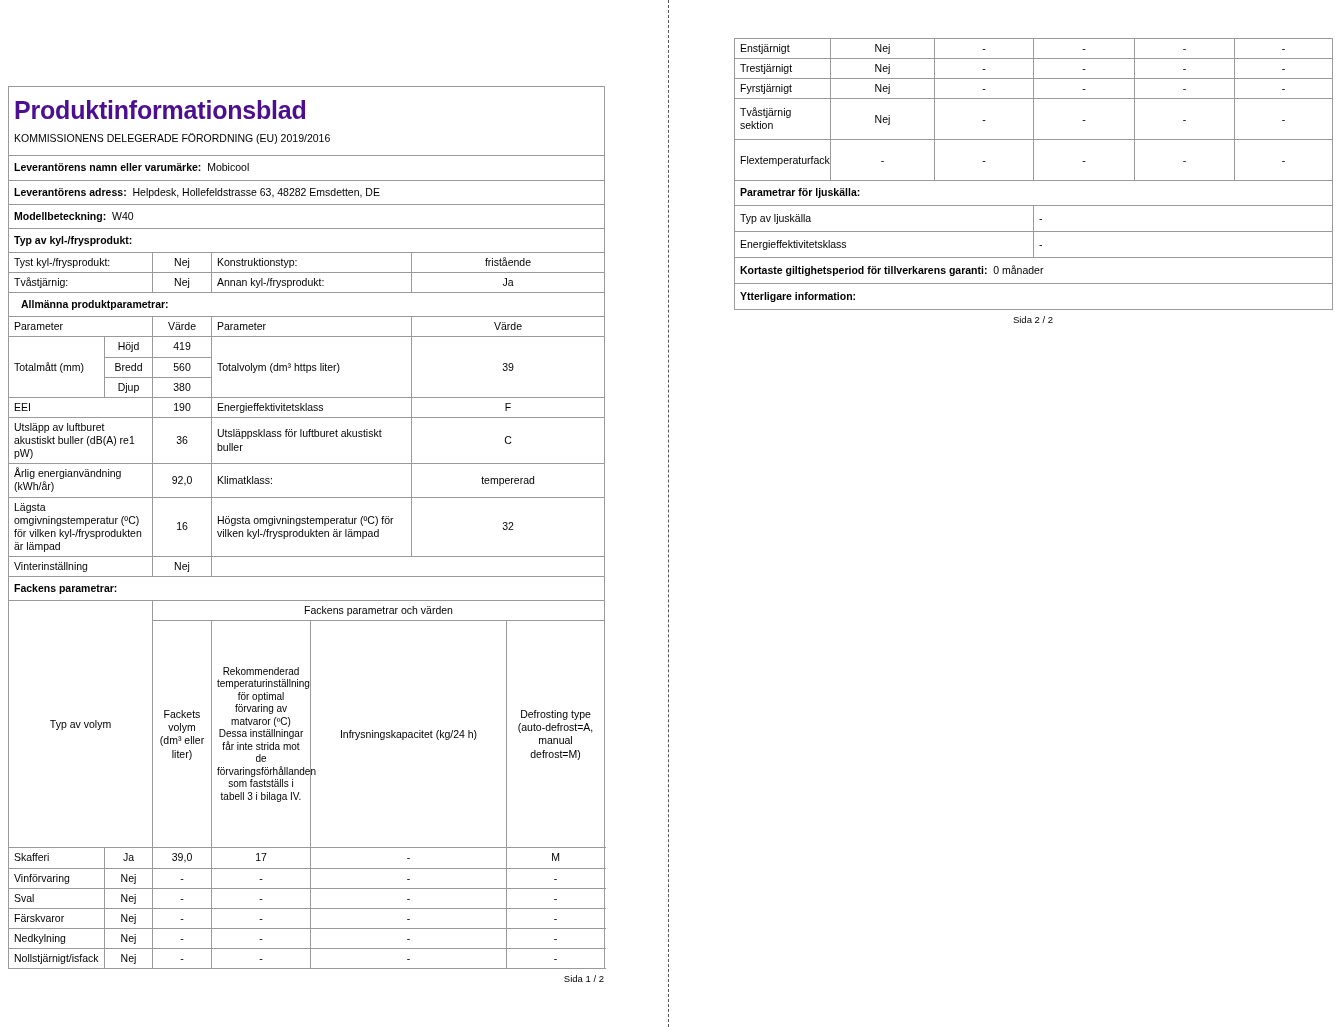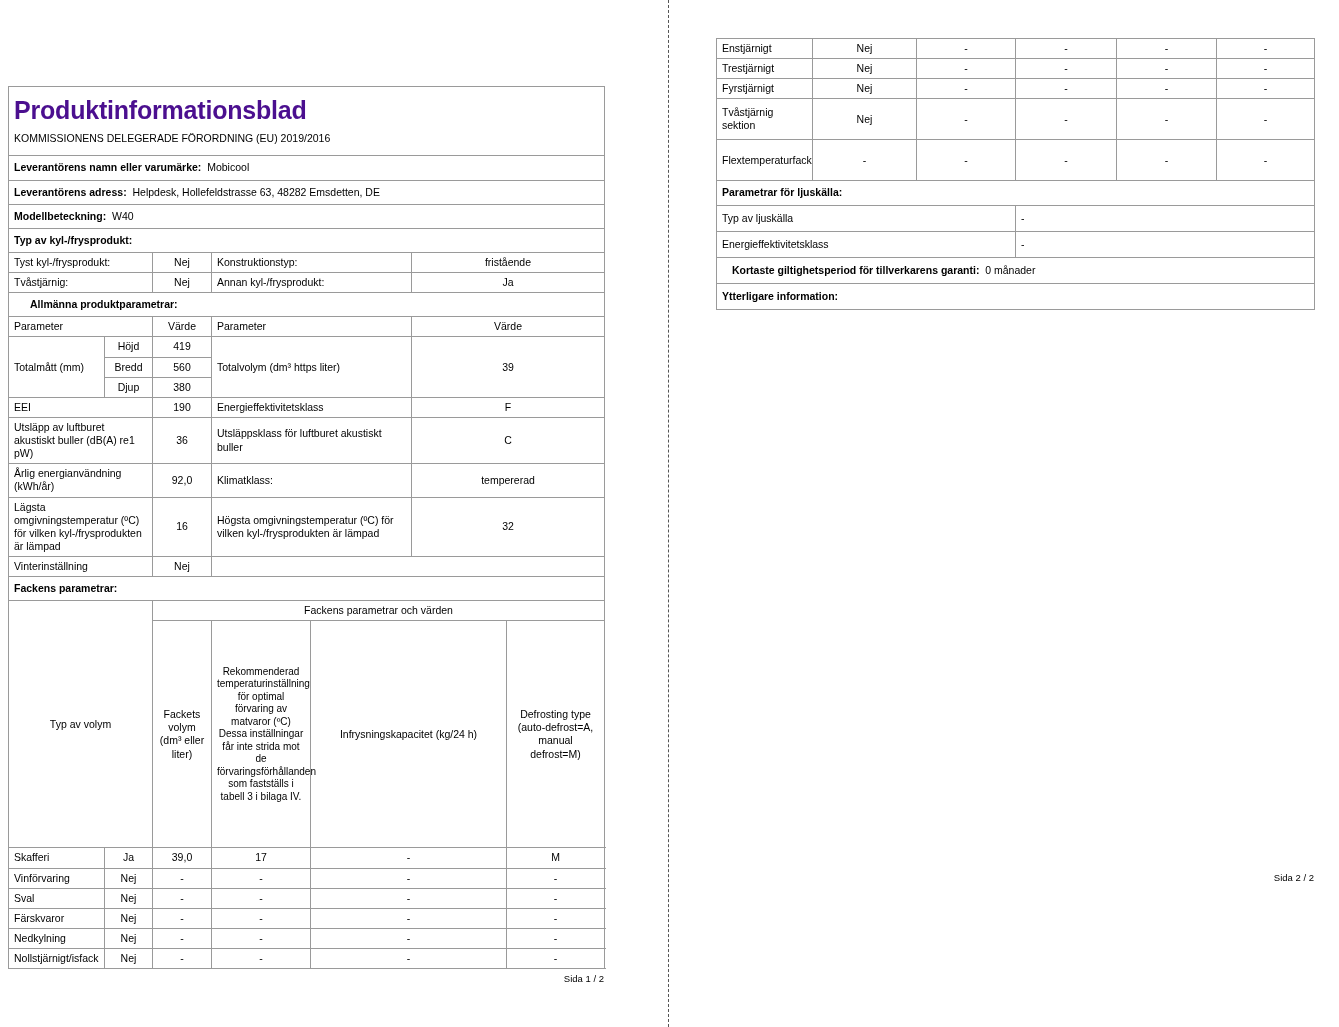--- a/index.html
+++ b/index.html
@@ -20,21 +20,21 @@
     position: absolute;
     box-sizing: border-box;
   }
   #page-left {
     left: 8px;
     top: 38px;
     width: 596px;
     margin-top: 48px;
   }
   #page-right {
-    left: 716px;
+    left: 734px;
     top: 38px;
     width: 598px;
   }
   .divider {
     position: absolute;
     left: 668px;
     top: 0;
     bottom: 0;
     width: 0;
     border-left: 1px dashed #555;
@@ -137,21 +137,21 @@
     </tr>
 
     <tr>
       <td colspan="2">Tvåstjärnig:</td>
       <td class="c">Nej</td>
       <td colspan="2">Annan kyl-/frysprodukt:</td>
       <td colspan="2" class="c">Ja</td>
     </tr>
 
     <tr>
-      <td colspan="7" class="b" style="padding:5px 21px;">Allmänna produktparametrar:</td>
+      <td colspan="7" class="b" style="padding:5px 12px;">Allmänna produktparametrar:</td>
     </tr>
 
     <tr>
       <td colspan="2">Parameter</td>
       <td class="c">Värde</td>
       <td colspan="2">Parameter</td>
       <td colspan="2" class="c">Värde</td>
     </tr>
 
     <tr>
@@ -334,27 +334,27 @@
     <tr>
       <td colspan="3" style="padding:6px 5px;">Typ av ljuskälla</td>
       <td colspan="3">-</td>
     </tr>
     <tr>
       <td colspan="3" style="padding:6px 5px;">Energieffektivitetsklass</td>
       <td colspan="3">-</td>
     </tr>
 
     <tr>
-      <td colspan="6" style="padding:6px 15px;">
+      <td colspan="6" style="padding:6px 5px;">
         <span class="b">Kortaste giltighetsperiod för tillverkarens garanti:</span>
         &nbsp;<span>0 månader</span>
       </td>
     </tr>
 
     <tr>
       <td colspan="6" class="b" style="padding:6px 5px;">Ytterligare information:</td>
     </tr>
 
   </tbody>
     </table>
 
-  <div class="footer" style="margin-top:558px;">Sida 2 / 2</div>
+  <div class="footer" style="text-align:center;">Sida 2 / 2</div>
 </div>
 
 </body></html>

